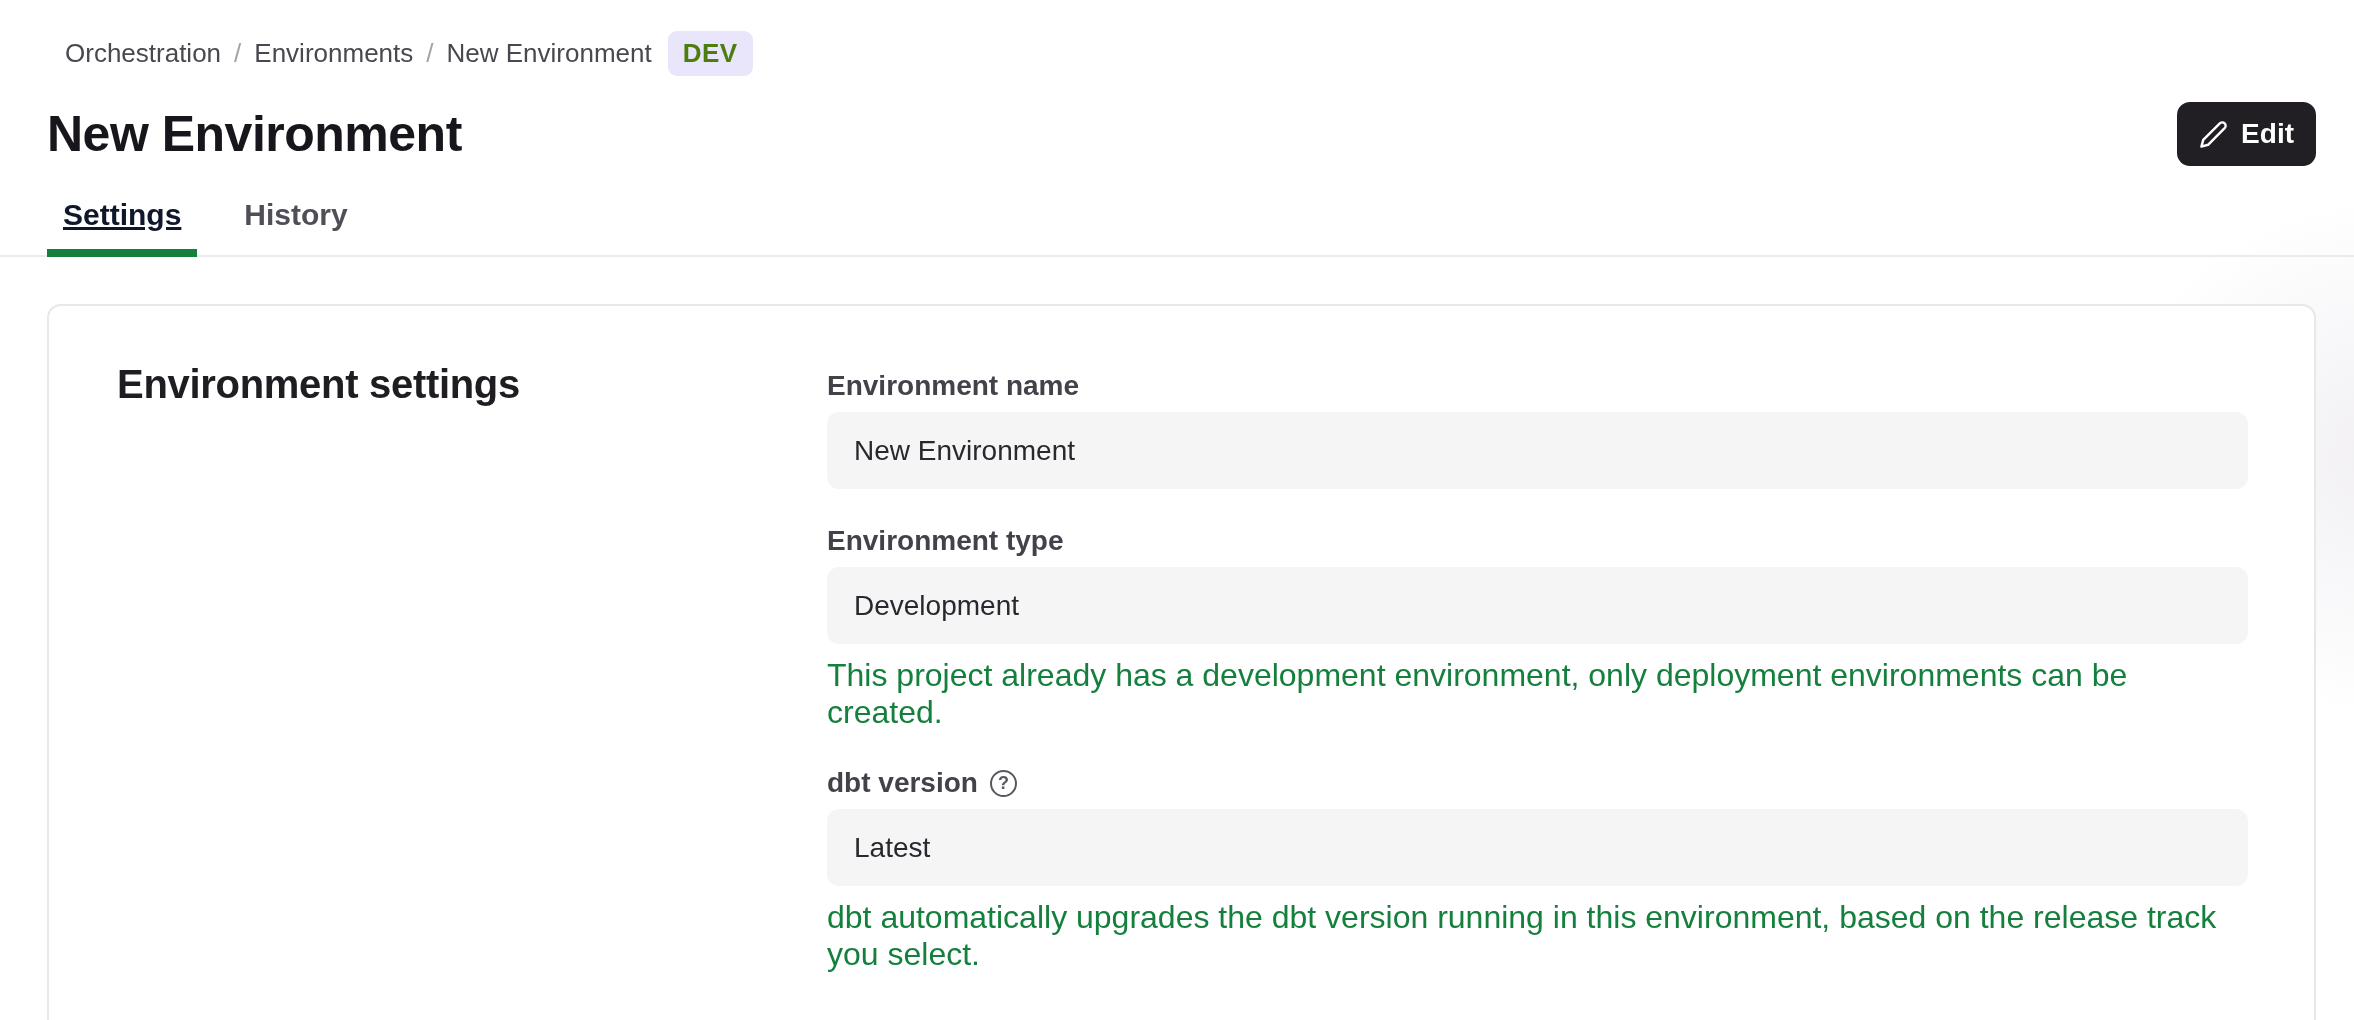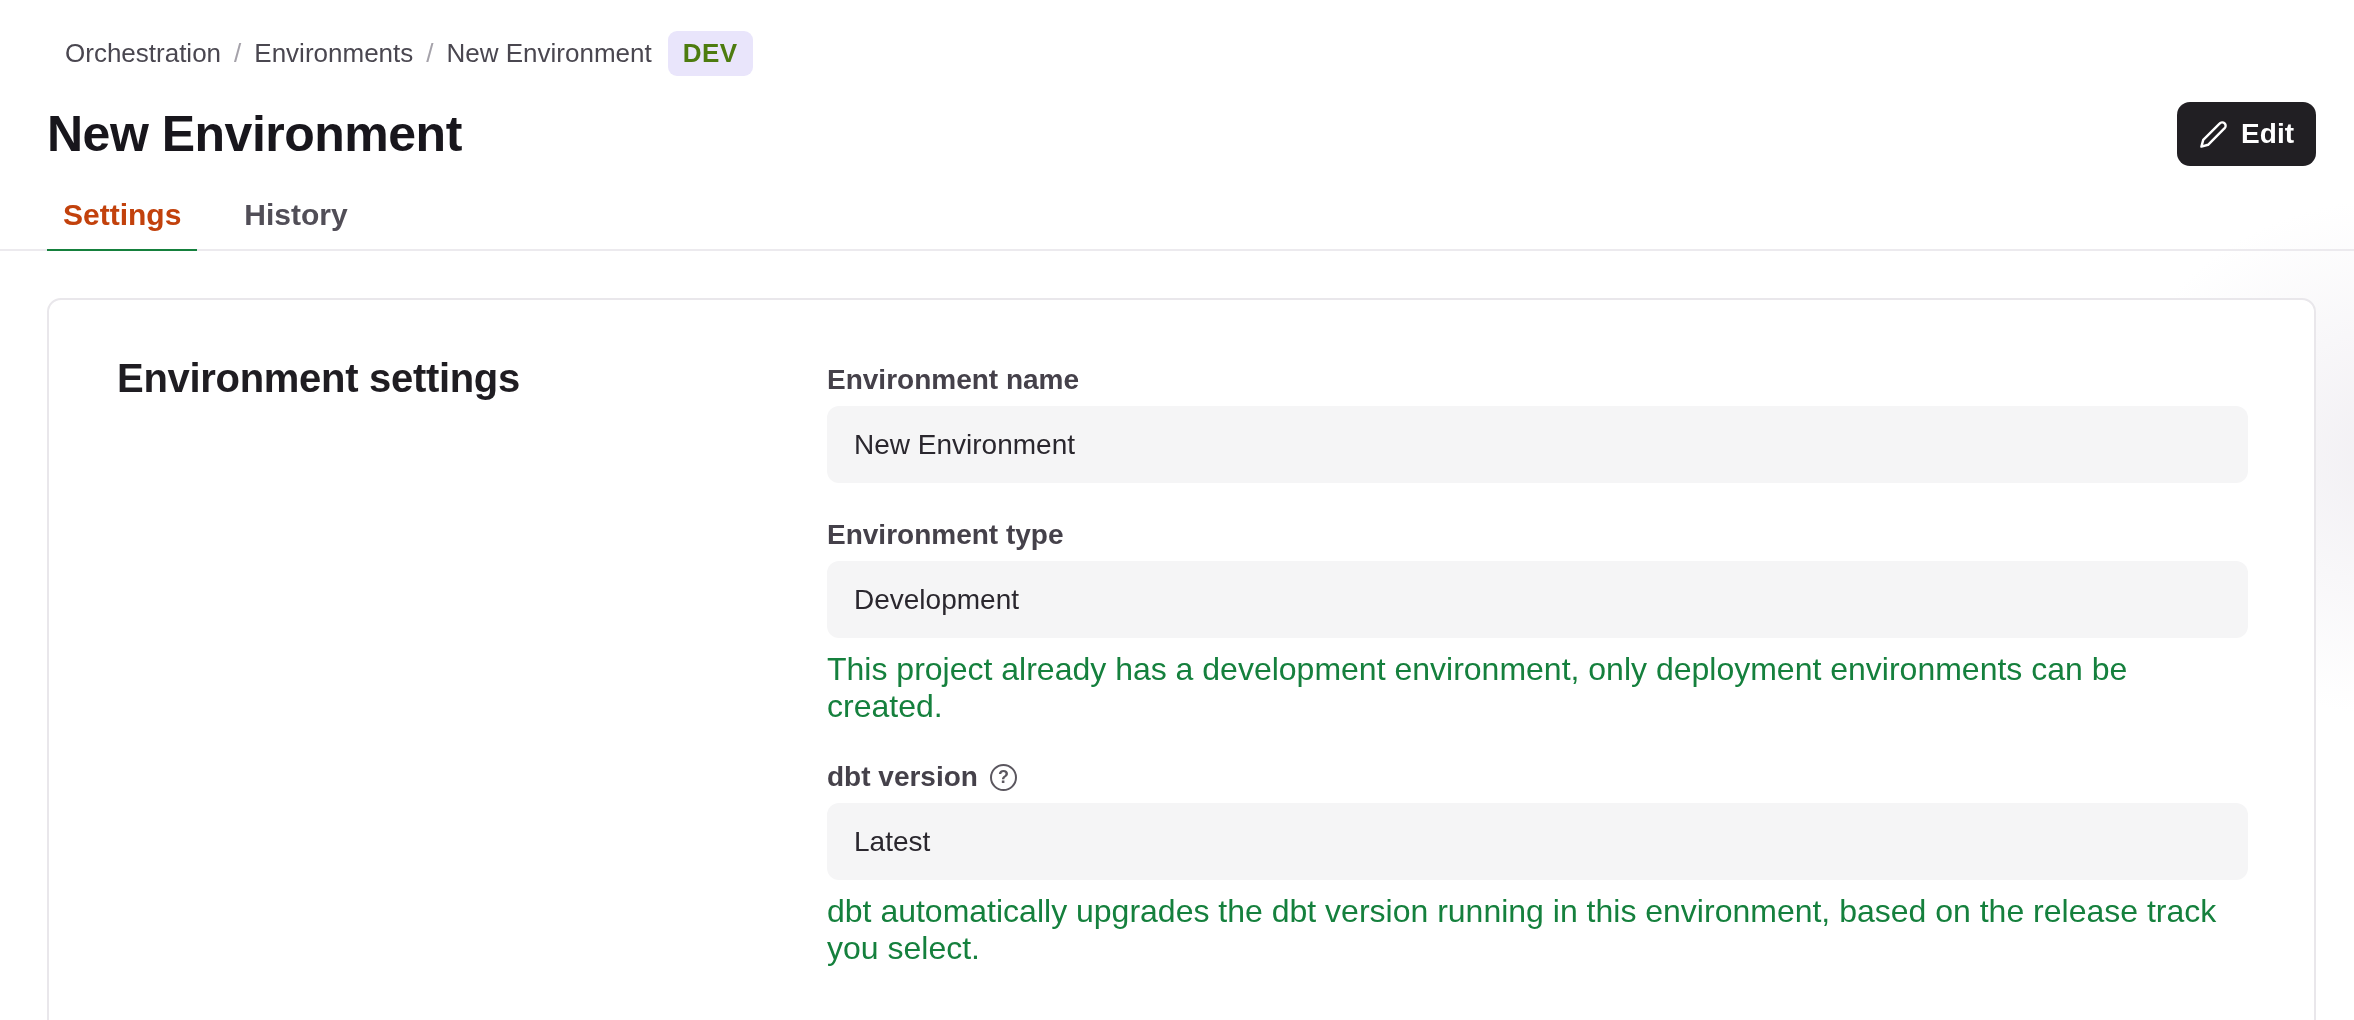--- a/index.html
+++ b/index.html
@@ -61,22 +61,23 @@
     display: flex; gap: 31px;
   }
   .tab {
     font-size: 30px; font-weight: 600;
     padding: 0 16px 17px 16px;
     margin-bottom: -2px;
     color: #514e57;
     cursor: pointer;
   }
   .tab.active {
-    color: #c2410c;
-    border-bottom: 2px solid #15803d;
+    color: #0f172a;
+    border-bottom: 8px solid #15803d;
+    text-decoration: underline;
   }
 
   
   .card {
     margin-top: 47px;
     background: #ffffff;
     border: 2px solid #e9e7eb;
     border-radius: 14px;
     height: 798px;
     display: flex;

